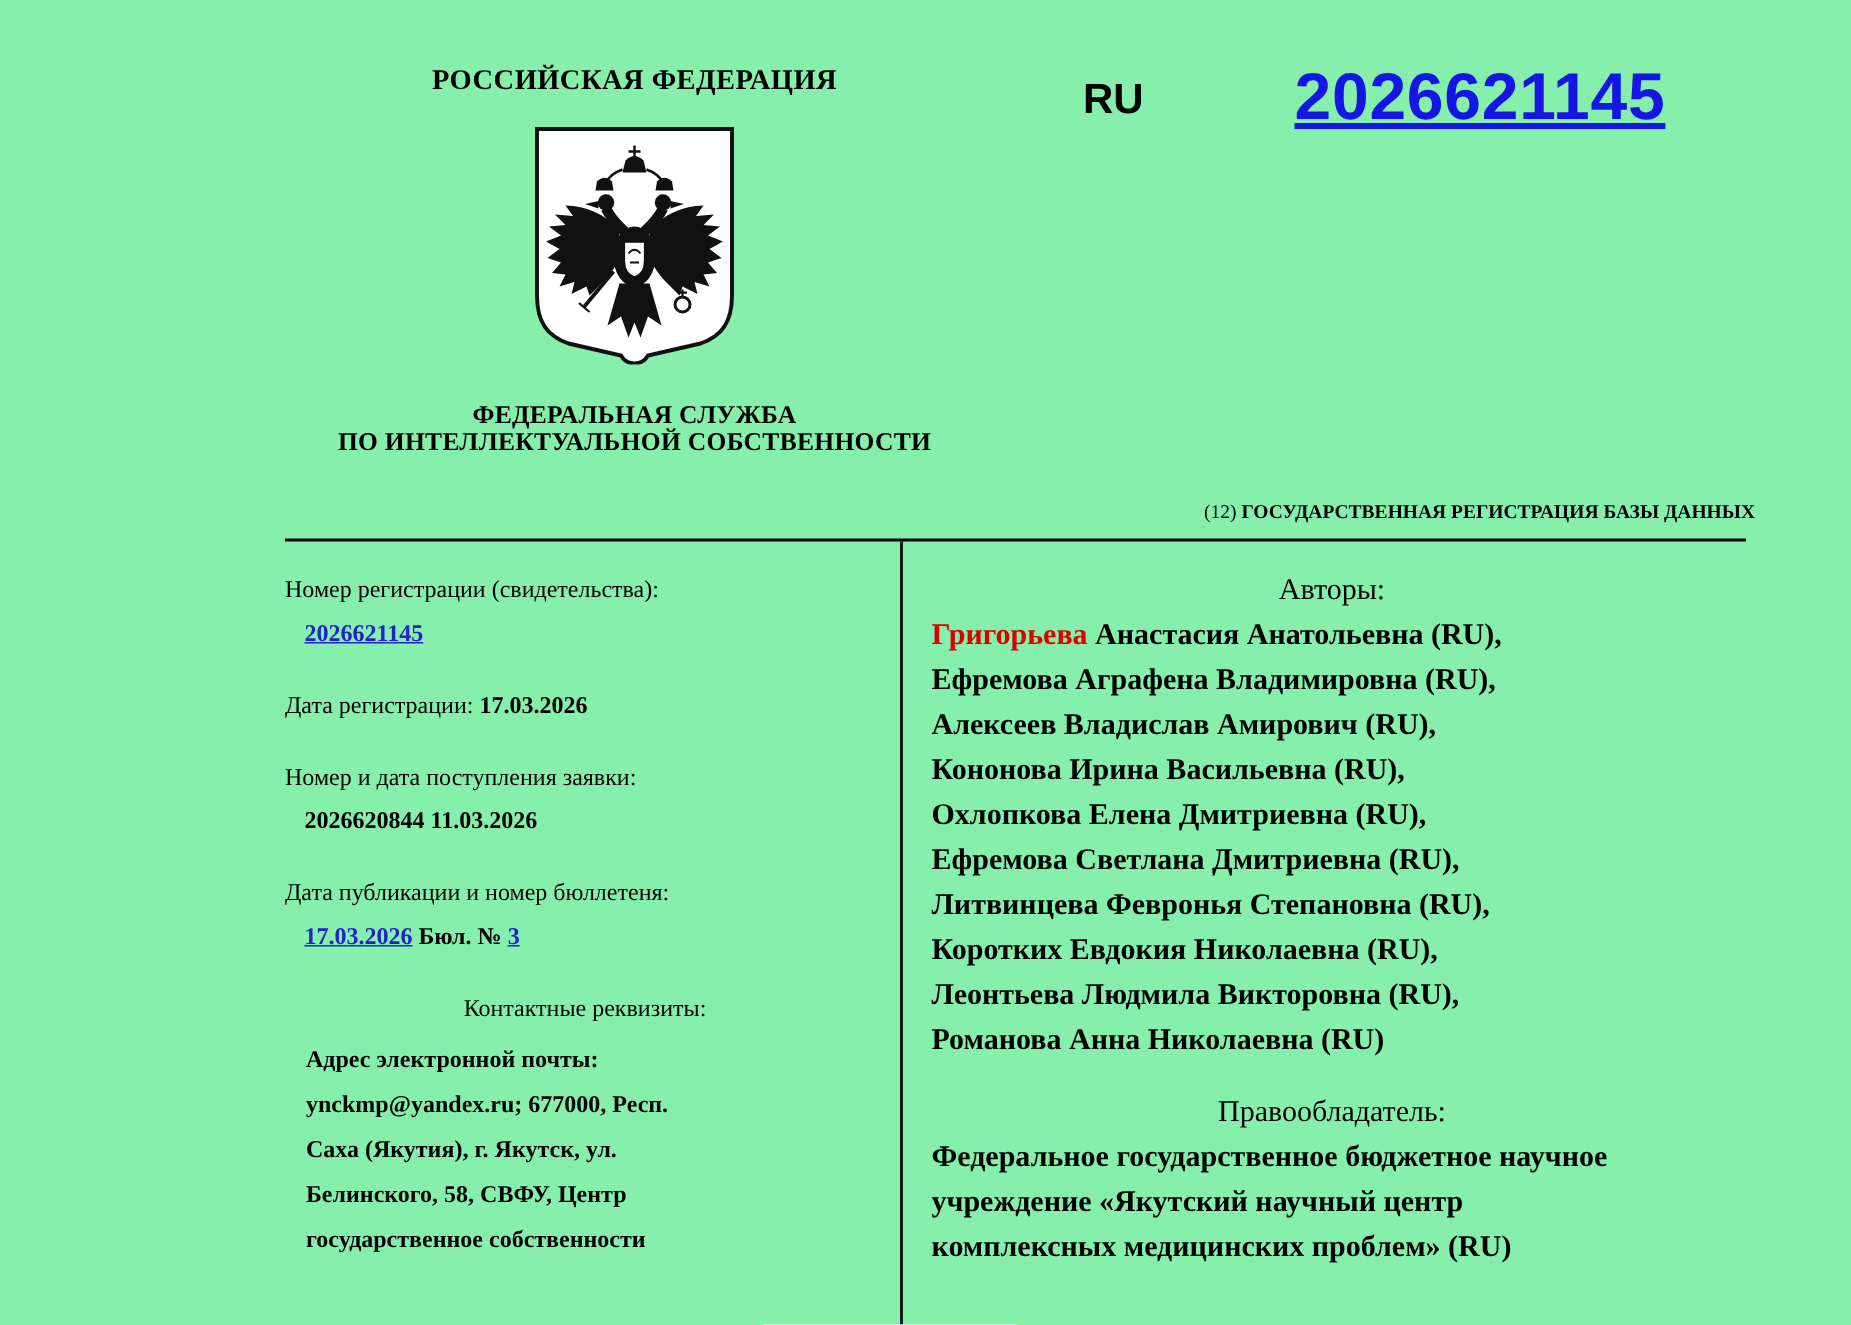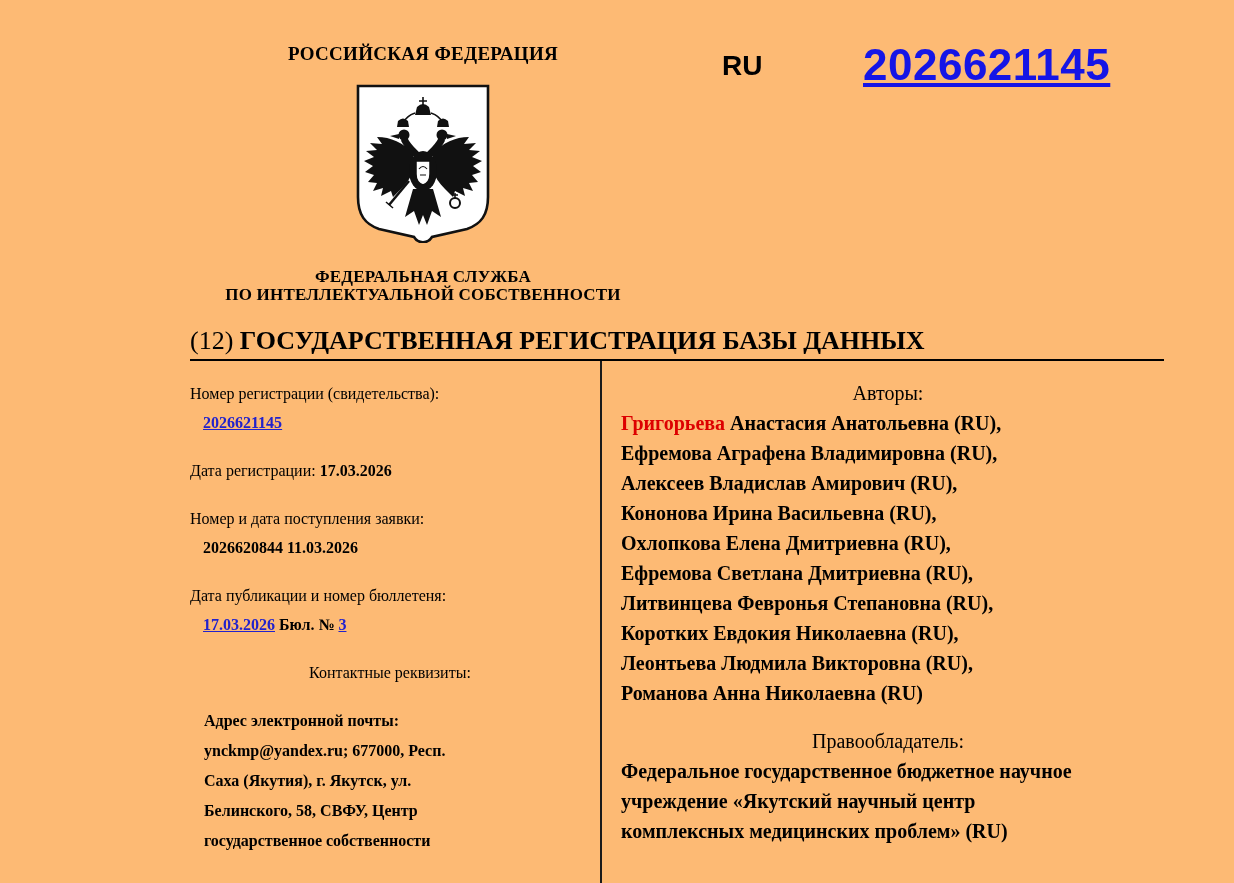--- a/index.html
+++ b/index.html
@@ -1,49 +1,49 @@
 <!DOCTYPE html>
 <html><head>
 <meta charset="utf-8">
 <style>
   html,body { margin:0; padding:0; background:#fff; }
   .sheet {
-    position:relative; width:1234px; height:883px; background:#fdba74;
+    position:relative; width:1234px; height:883px; background:#86efac;
     font-family:"Liberation Serif", serif; color:#000; overflow:hidden;
   }
   
   .header-center { position:absolute; left:190px; top:42px; width:466px; text-align:center; }
   .country-title { font-size:19px; font-weight:bold; line-height:24px; letter-spacing:0.3px; }
   .emblem-wrap { margin:17px auto 0; width:140px; height:160px; }
   .agency-title { margin-top:25px; font-size:17px; font-weight:bold; line-height:18px; letter-spacing:0.2px; }
   .ru-label {
     position:absolute; left:722px; top:44px;
     font-family:"Liberation Sans", sans-serif; font-weight:bold; font-size:28px; line-height:44px;
   }
   .big-number {
     position:absolute; left:863px; top:42px;
     font-family:"Liberation Sans", sans-serif; font-weight:bold; font-size:44px; line-height:46px;
     text-decoration:underline; cursor:pointer; letter-spacing:0.5px;
   }
   
-  .doc-title { position:absolute; left:190px; top:329px; width:980px; font-size:26px; line-height:24px; white-space:nowrap; }
+  .doc-title { position:absolute; left:190px; top:329px; width:980px; font-size:13px; line-height:24px; white-space:nowrap;text-align:right; }
   .doc-title .code { font-weight:normal; }
   .doc-title .ttl { font-weight:bold; }
   .hrule { position:absolute; left:190px; top:359px; width:974px; height:2px; background:#000; }
   .vrule { position:absolute; left:600px; top:361px; width:2px; height:522px; background:#1a1a1a; }
   
   .col-left  { position:absolute; left:190px; top:379px; width:400px; font-size:16px; }
   .col-right { position:absolute; left:607px; top:379px; width:562px; font-size:20px; }
   .block { margin-bottom:19px; }
   .line  { line-height:29px; }
   .indent { padding-left:13px; }
   .b { font-weight:bold; }
   .doclink { font-weight:bold; text-decoration:underline; cursor:pointer; }
   .author-line, .contact-line, .holder-line { line-height:30px; font-weight:bold; padding-left:14px; }
-  .contact-block { margin-top:19px; }
+  .contact-block { margin-top:5px; }
   .label-line { line-height:29px;text-align:center; }
 </style>
 </head>
 <body>
 
 <div class="sheet">
 
   <div class="header-center">
     <div class="country-title">РОССИЙСКАЯ ФЕДЕРАЦИЯ</div>
 

